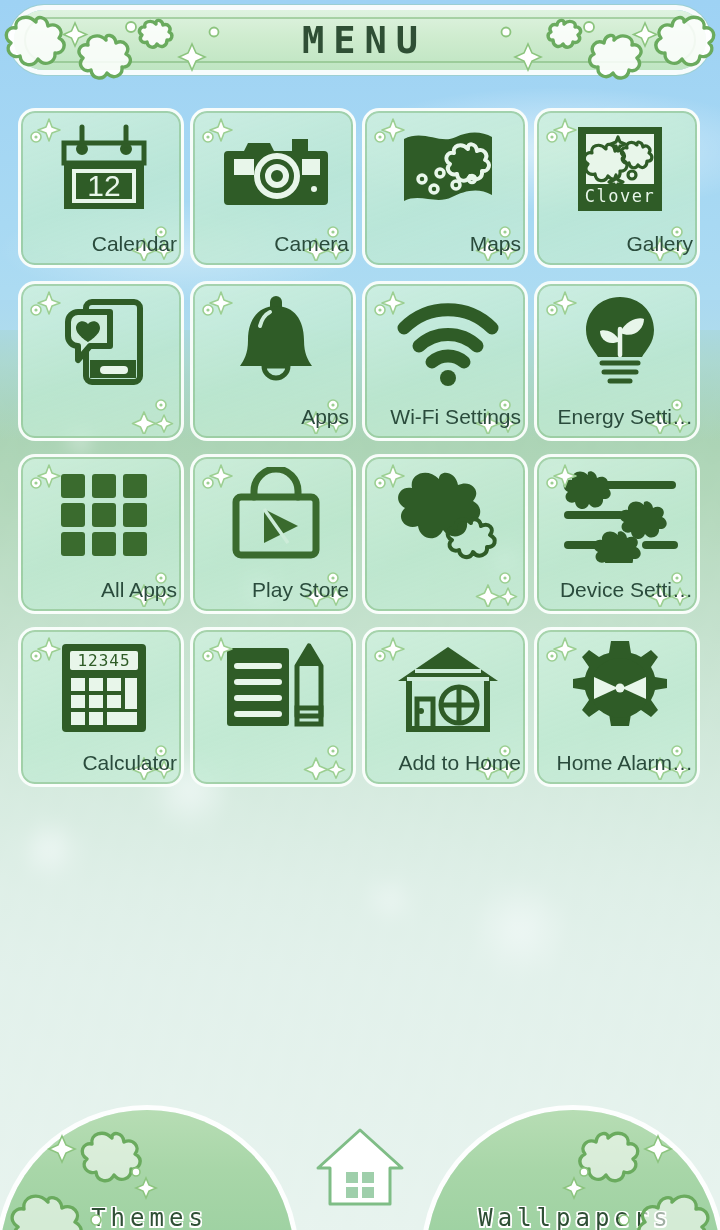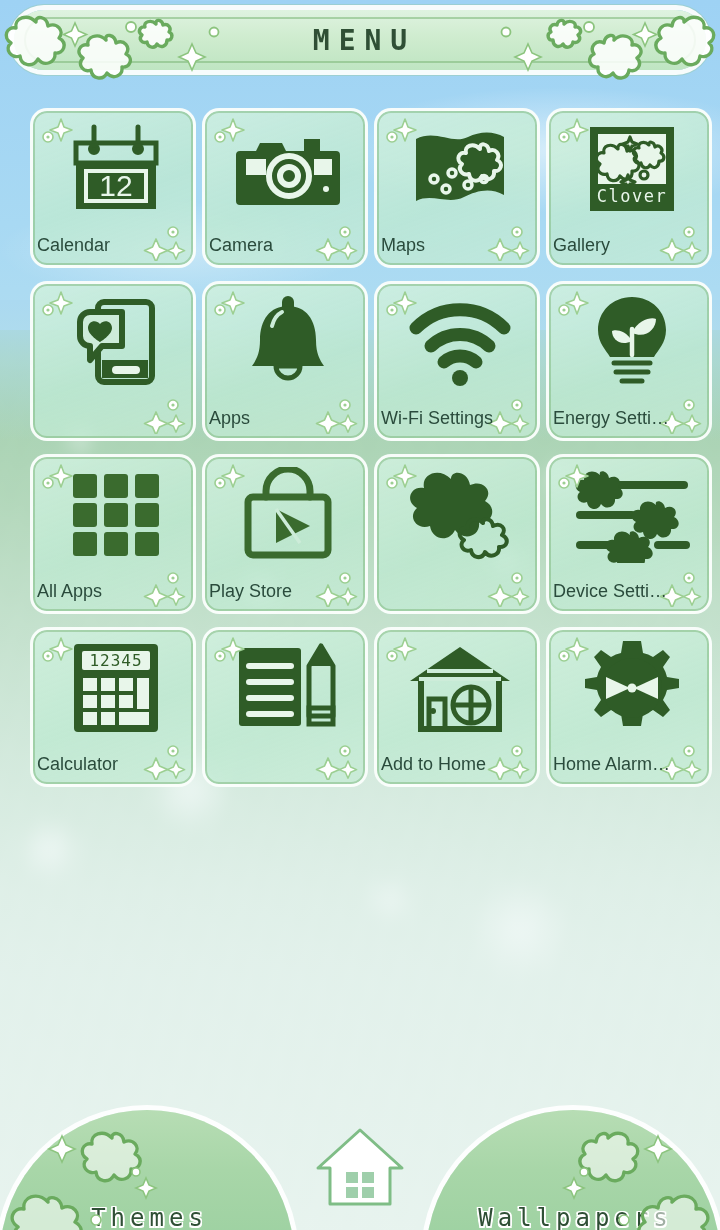--- a/index.html
+++ b/index.html
@@ -70,30 +70,30 @@
   }
   .header-inner-line {
     position: absolute; left: 10px; top: 7px; right: 10px; bottom: 7px;
     border: 2px solid rgba(124,183,118,.55);
     border-radius: 24px;
   }
   .header-title {
     position: absolute; left: 0; top: 0; width: 692px; height: 60px;
     display: flex; align-items: center; justify-content: center;
     font-family: "DejaVu Sans Mono", monospace;
-    font-size: 28px; font-weight: 700; letter-spacing: 9px;
+    font-size: 37px; font-weight: 700; letter-spacing: 9px;
     color: #2f4f35; text-indent: 9px;
   }
 
   
   .deco { position: absolute; pointer-events: none; }
 
   
   .grid {
-    position: absolute; left: 30px; top: 108px;
+    position: absolute; left: 18px; top: 108px;
     width: 684px;
     display: grid;
     grid-template-columns: repeat(4, 166px);
     grid-template-rows: repeat(4, 160px);
     column-gap: 6px;
     row-gap: 13px;
   }
   .tile {
     position: relative;
     width: 166px; height: 160px;
@@ -102,25 +102,25 @@
     border: 3px solid rgba(255,255,255,.88);
     box-shadow: inset 0 0 0 2px rgba(126,183,124,.50);
     overflow: hidden;
   }
   .tile-art {
     position: absolute; left: 0; top: 6px; width: 166px; height: 104px;
     display: flex; align-items: center; justify-content: center;
   }
   .tile-label {
     position: absolute; left: 0; bottom: 9px; width: 166px;
-    text-align: left;
-    font-size: 18px;
+    text-align: right;
+    font-size: 21px;
     color: #2a4b3c;
     white-space: nowrap; overflow: hidden;
-    padding: 0 4px;
+    padding: 0 10px;
   }
   
   .spark-tl { position: absolute; left: 8px; top: 6px; width: 36px; height: 36px; }
   .spark-br { position: absolute; right: 6px; bottom: 4px; width: 44px; height: 36px; }
 
   
   .bottom {
     position: absolute; left: 0; bottom: 0; width: 720px; height: 120px;
   }
   .dock-panel {

